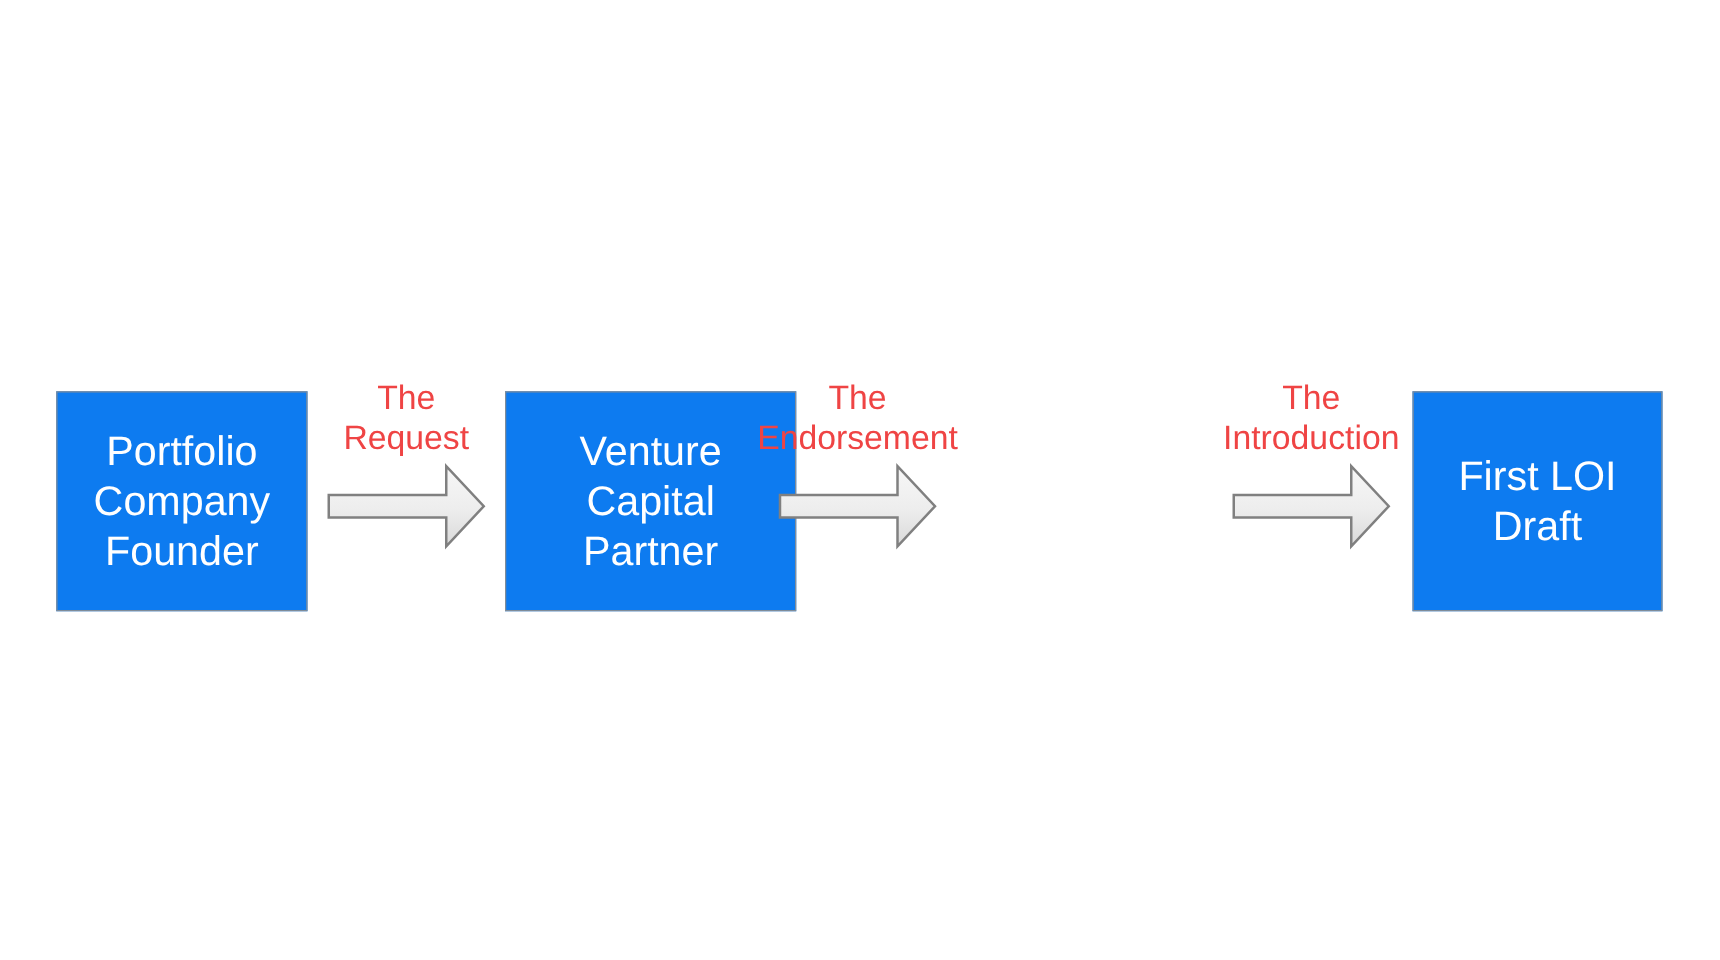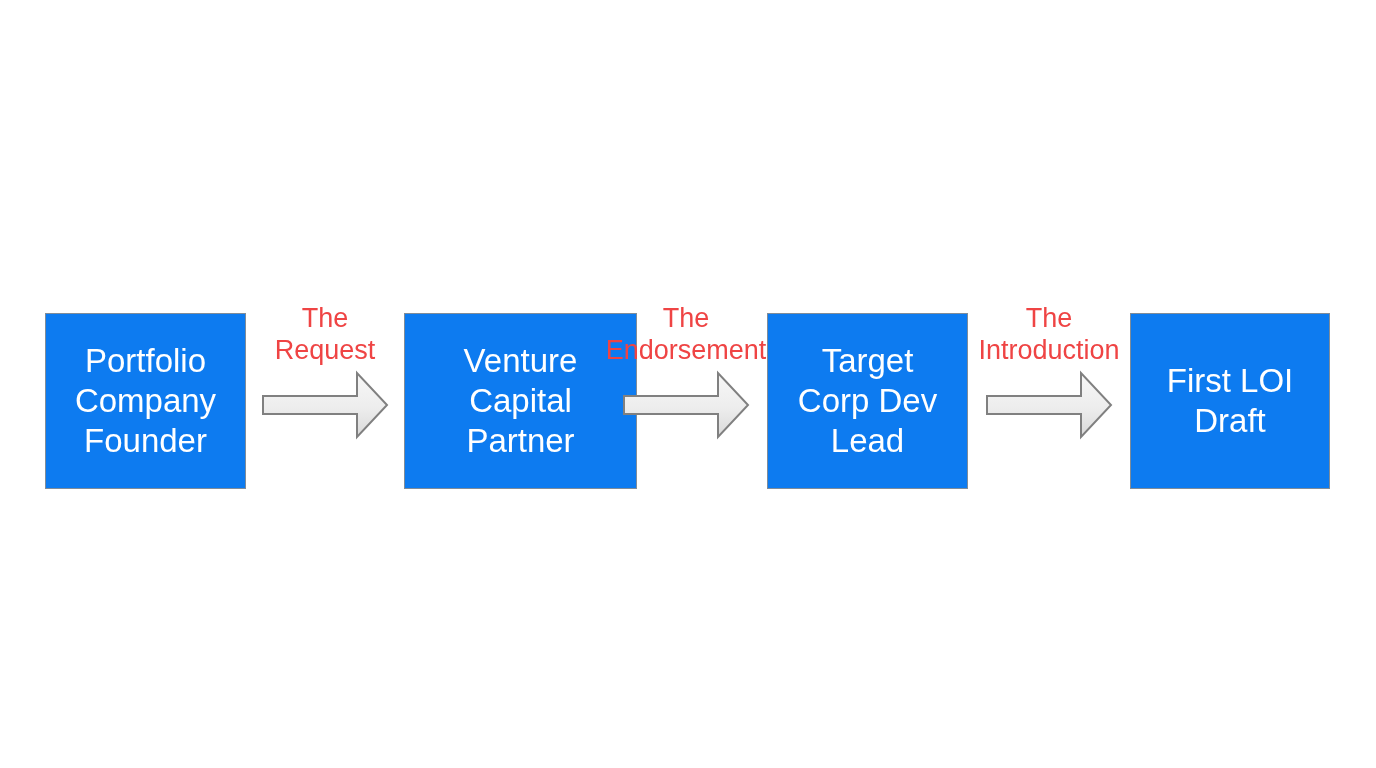--- a/index.html
+++ b/index.html
@@ -154,25 +154,20 @@
               <stop offset="0" stop-color="#f7f7f7"></stop>
               <stop offset="0.55" stop-color="#ededed"></stop>
               <stop offset="1" stop-color="#d9d9d9"></stop>
             </linearGradient>
           </defs>
           <path d="M 2 26 L 96 26 L 96 3 L 126 35 L 96 67 L 96 44 L 2 44 Z" fill="url(#ag1)" stroke="#808080" stroke-width="2" stroke-linejoin="miter"></path>
         </svg>
       </div>
     </div>
 
-    <div class="node" id="node-2">
-      <span class="node-label">Target
-Corp Dev
-Lead</span>
-    </div>
 
     <div class="connector" id="connector-2">
       <div class="connector-label">The
 Introduction</div>
       <div class="arrow-wrap">
         <svg viewBox="0 0 128 70" xmlns="http://www.w3.org/2000/svg" aria-hidden="true">
           <defs>
             <linearGradient id="ag2" x1="0" y1="0" x2="0" y2="1">
               <stop offset="0" stop-color="#f7f7f7"></stop>
               <stop offset="0.55" stop-color="#ededed"></stop>

